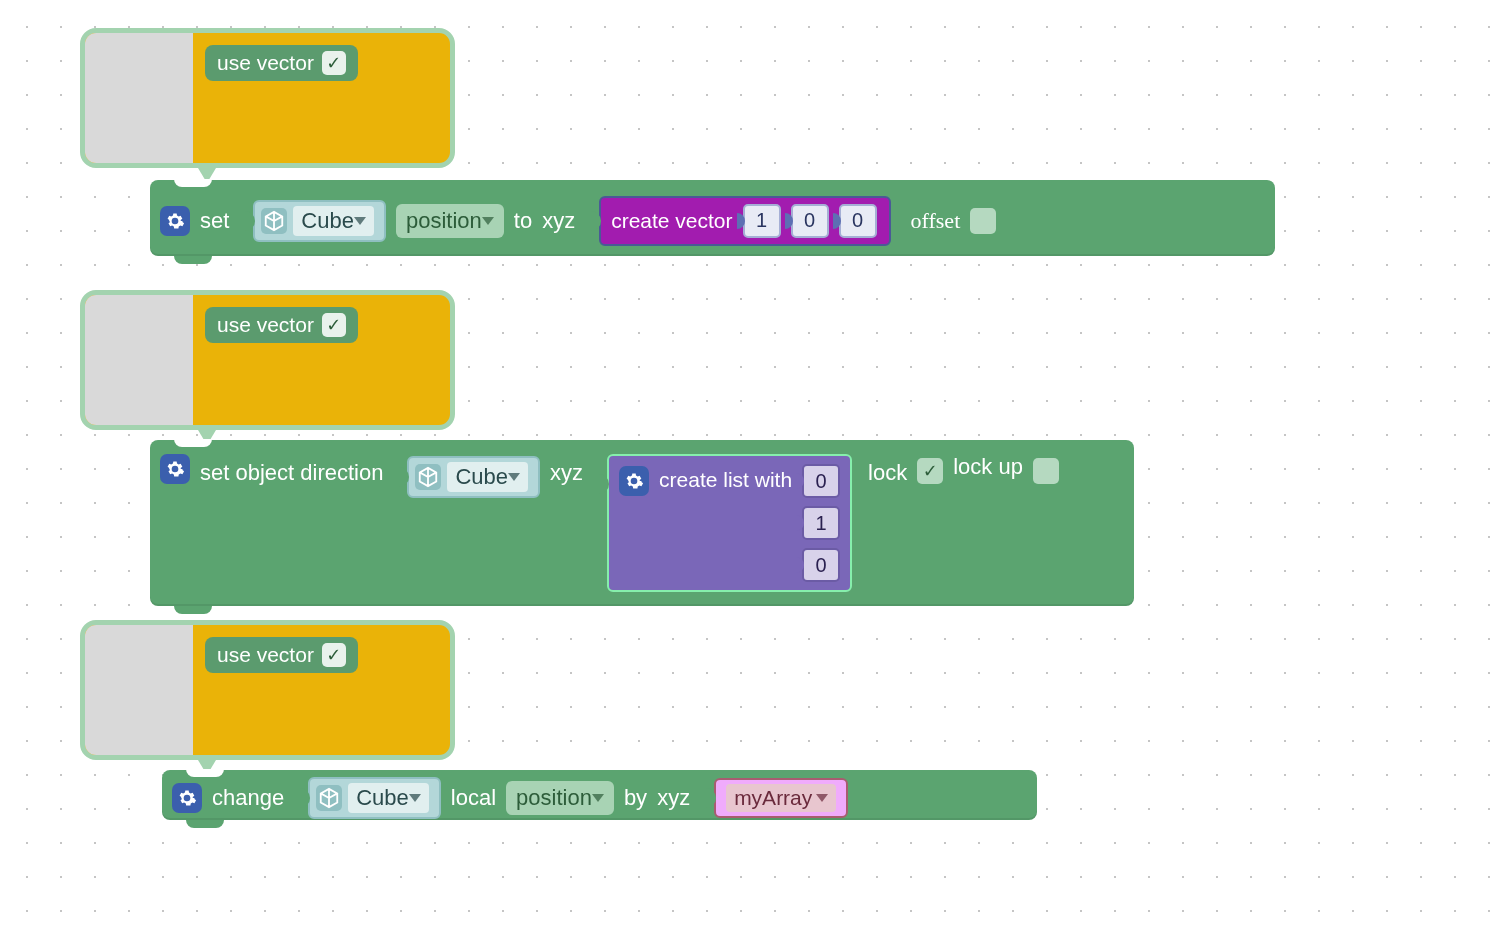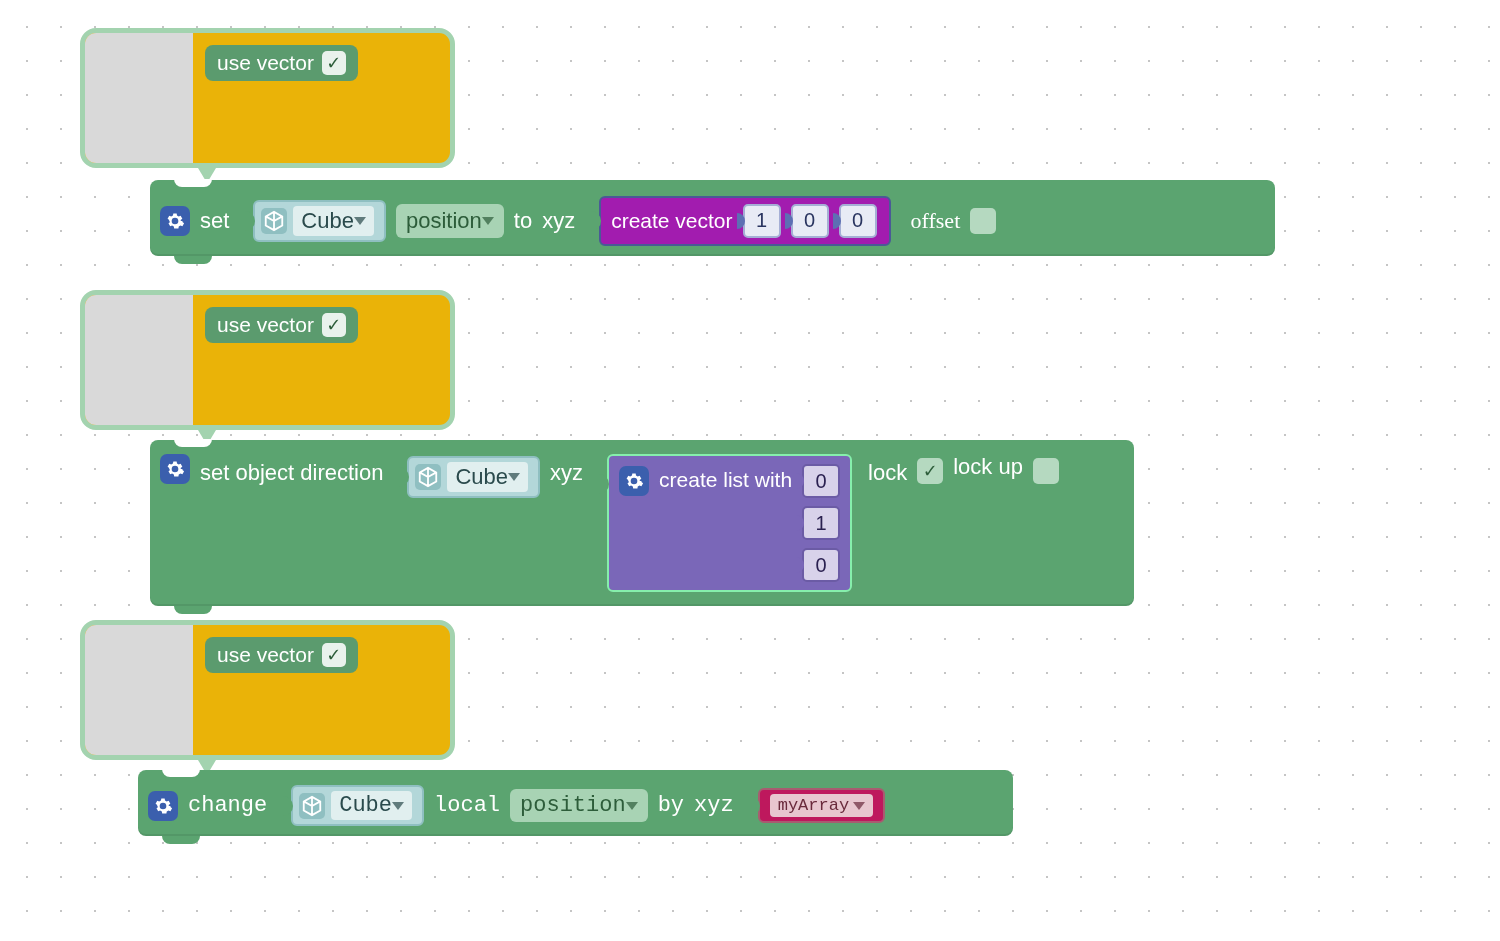--- a/index.html
+++ b/index.html
@@ -275,26 +275,26 @@
     align-items: flex-start;
     padding-top: 14px;
     padding-bottom: 14px;
   }
   .block-tall > * { margin-top: 0; }
 
   .var-block {
     display: inline-flex;
     align-items: flex-end;
     gap: 6px;
-    background: #be185d;
+    background: #f0abfc;
     border: 2px solid #a85c70;
     border-radius: 6px;
     padding: 4px 10px;
     color: #fff;
-    font-size: 17px;
+    font-size: 21px;
     position: relative;
   }
   .var-block .notch {
     position: absolute;
     left: -10px;
     top: 50%;
     transform: translateY(-50%);
     width: 10px;
     height: 20px;
     background: #5ba470;
@@ -440,21 +440,21 @@
 <div class="mutator-bubble" style="left:80px; top:620px;">
   <div class="mutator-left"></div>
   <div class="mutator-right">
     <div class="mutator-option">
       <span>use vector</span>
       <span class="mutator-check">✓</span>
     </div>
   </div>
 </div>
 
-<div class="block" style="left:138px; top:770px; height:66px; width:875px;font-family:Liberation Mono, monospace;">
+<div class="block" style="left:162px; top:770px; height:50px; width:875px;">
   <span class="gear">
     <svg viewBox="0 0 24 24">
         <path d="M12 8a4 4 0 100 8 4 4 0 000-8zm9 4a7 7 0 01-.1 1.2l2 1.6-2 3.4-2.4-.9a7 7 0 01-2 1.2l-.4 2.5H11l-.4-2.5a7 7 0 01-2-1.2l-2.4.9-2-3.4 2-1.6A7 7 0 015 12a7 7 0 01.1-1.2l-2-1.6 2-3.4 2.4.9a7 7 0 012-1.2L10 3h4l.4 2.5a7 7 0 012 1.2l2.4-.9 2 3.4-2 1.6c.1.4.2.8.2 1.2z"></path>
       </svg>
   </span>
   <span class="slot-label">change</span>
 
   <span class="obj-slot" style="margin-left:14px;">
     <span class="notch"></span>
     <span class="cube-icon cube-icon-bg">

